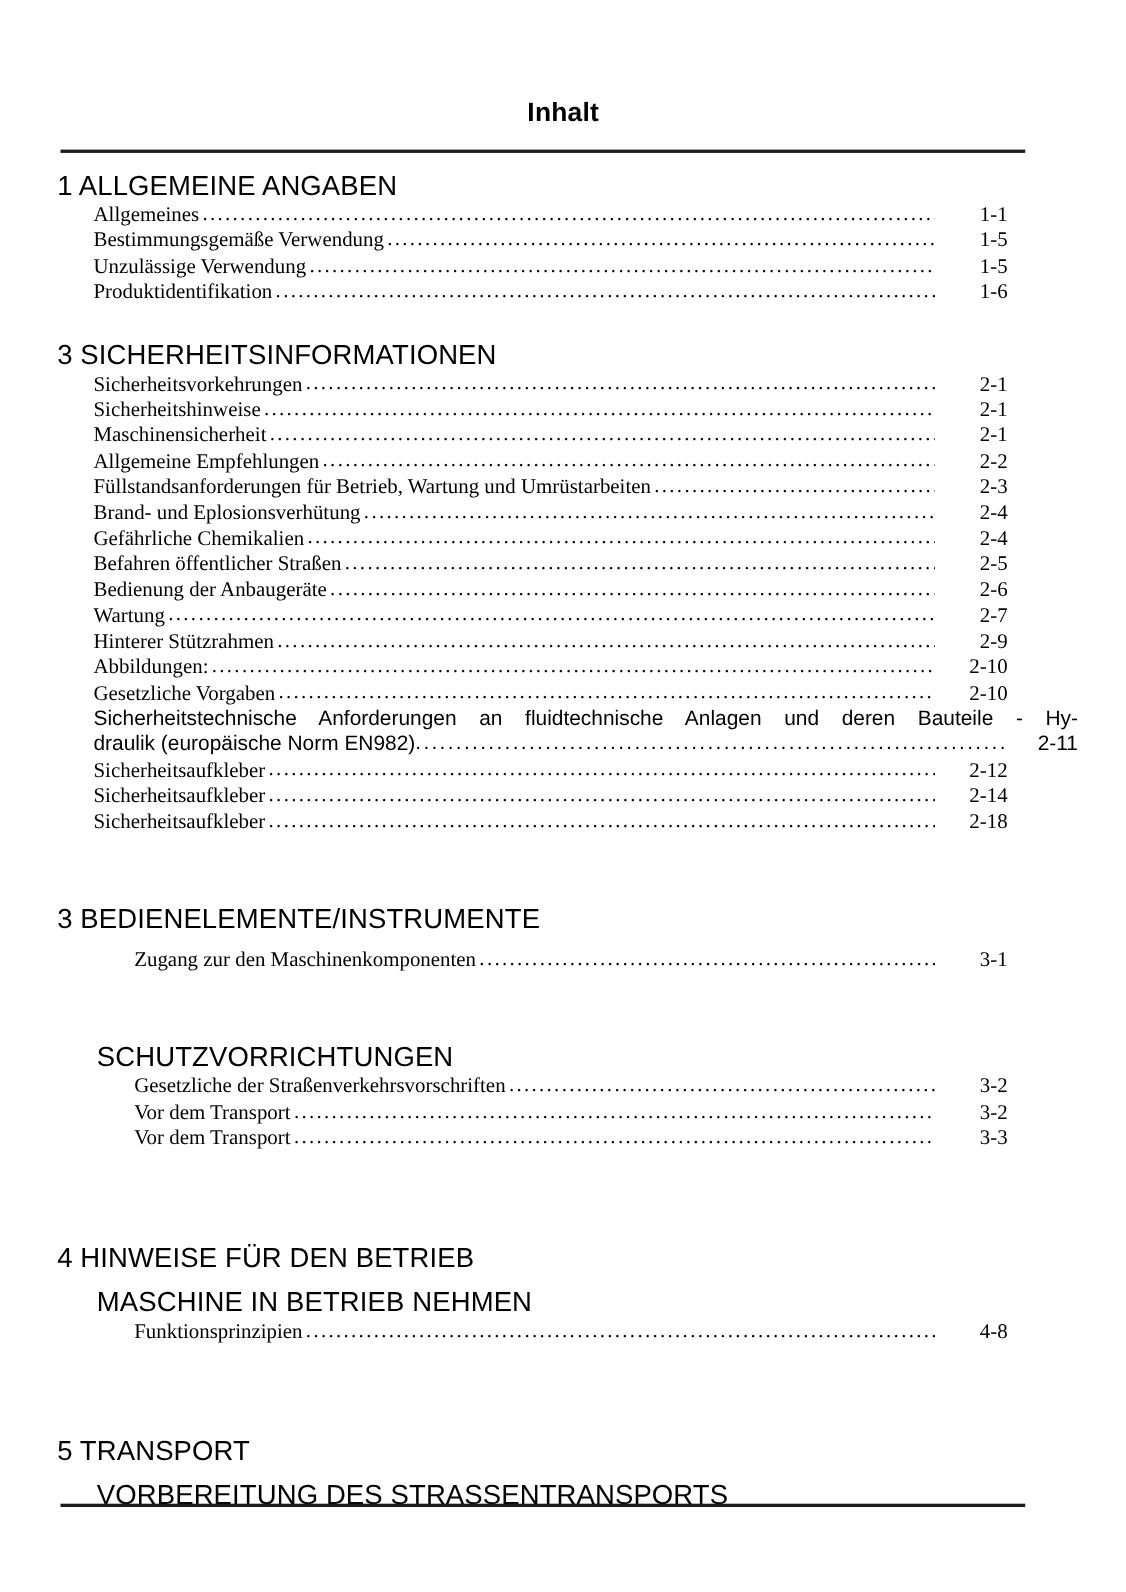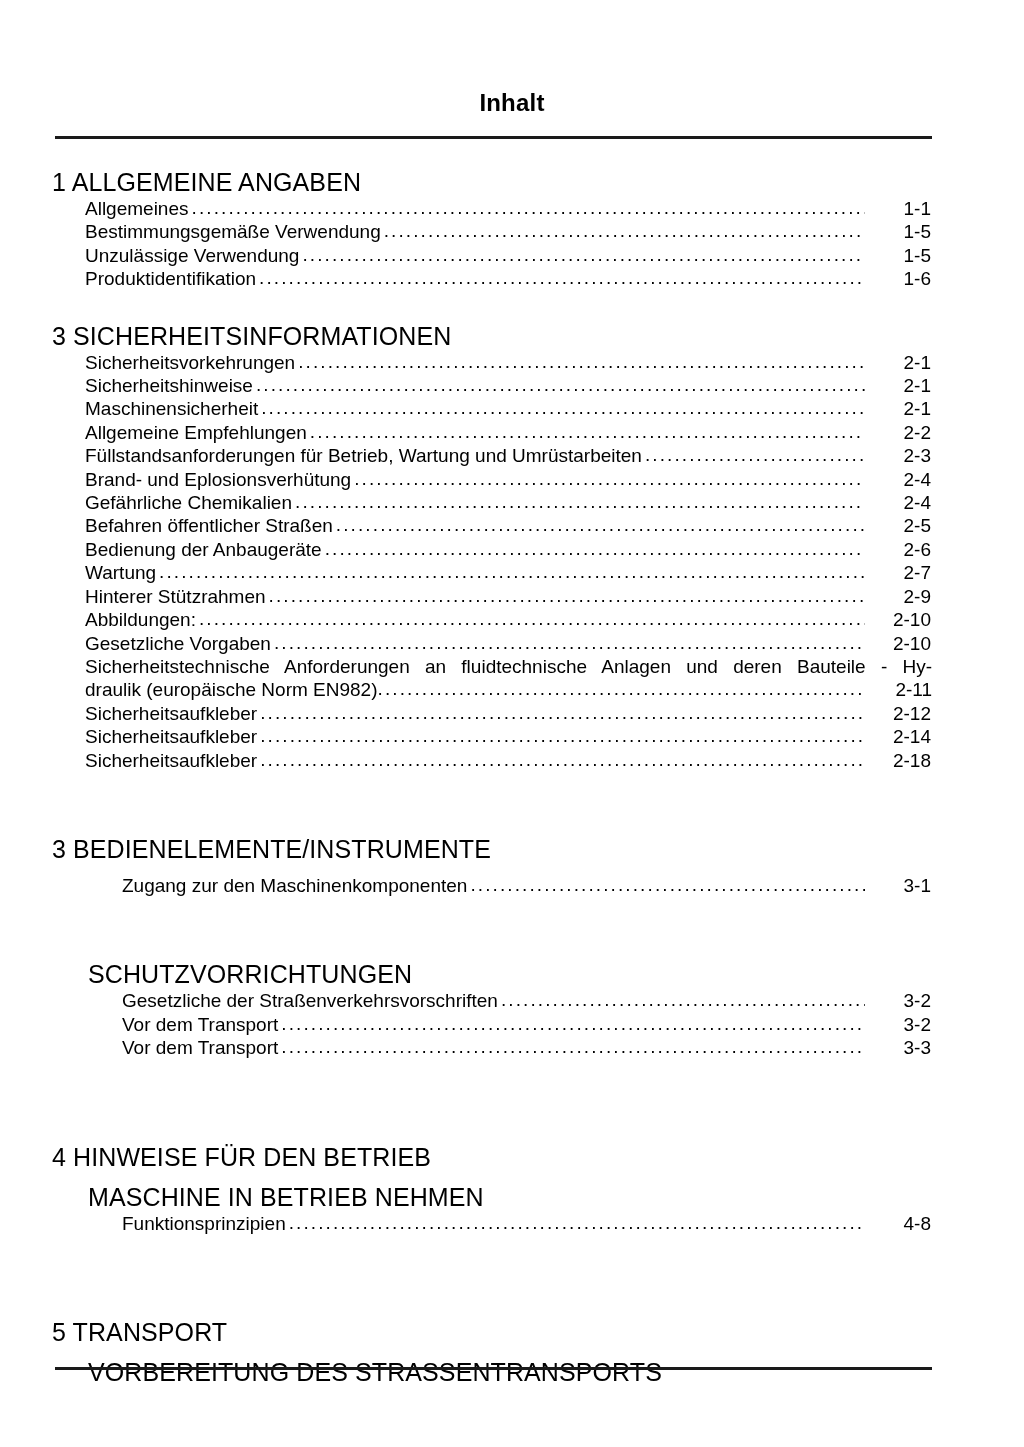--- a/index.html
+++ b/index.html
@@ -42,21 +42,21 @@
     height: 3px;
     background: #1a1a1a;
   }
   .rule-top { top: 136px; }
   .rule-bottom { top: 1367px; height: 3px; }
 
   
   .toc {
     position: absolute;
     left: 0;
-    top: 167px;
+    top: 154px;
     width: 1024px;
   }
 
   .section { }
 
   .section-title {
     font-size: 25px;
     line-height: 30px;
     padding-left: 52px;
     letter-spacing: 0.1px;
@@ -74,21 +74,22 @@
   .entries { }
 
   
   .entry {
     position: relative;
     display: flex;
     align-items: center;
     font-size: 19px;
     line-height: 23.4px;
     padding-left: 85px;
-    padding-right: 1px;
+    padding-right: 16px;
+    font-family: Liberation Serif, serif;
   }
   .entry.deep { padding-left: 122px; }
 
   .entry .label {
     white-space: nowrap;
     flex: 0 0 auto;
     padding-right: 3px;
   }
   .entry .leader {
     flex: 1 1 auto;
@@ -108,21 +109,21 @@
     white-space: nowrap;
     box-sizing: content-box;
   }
 
   
   .entry-wrap {
     position: relative;
     font-size: 19px;
     line-height: 23.4px;
     padding-left: 85px;
-    padding-right: 92px;
+    padding-right: 44px;
   }
   .entry-wrap .line1 {
     text-align: justify;
     text-align-last: justify;
     white-space: normal;
   }
   .entry-wrap .line2 {
     display: flex;
     align-items: flex-end;
   }

